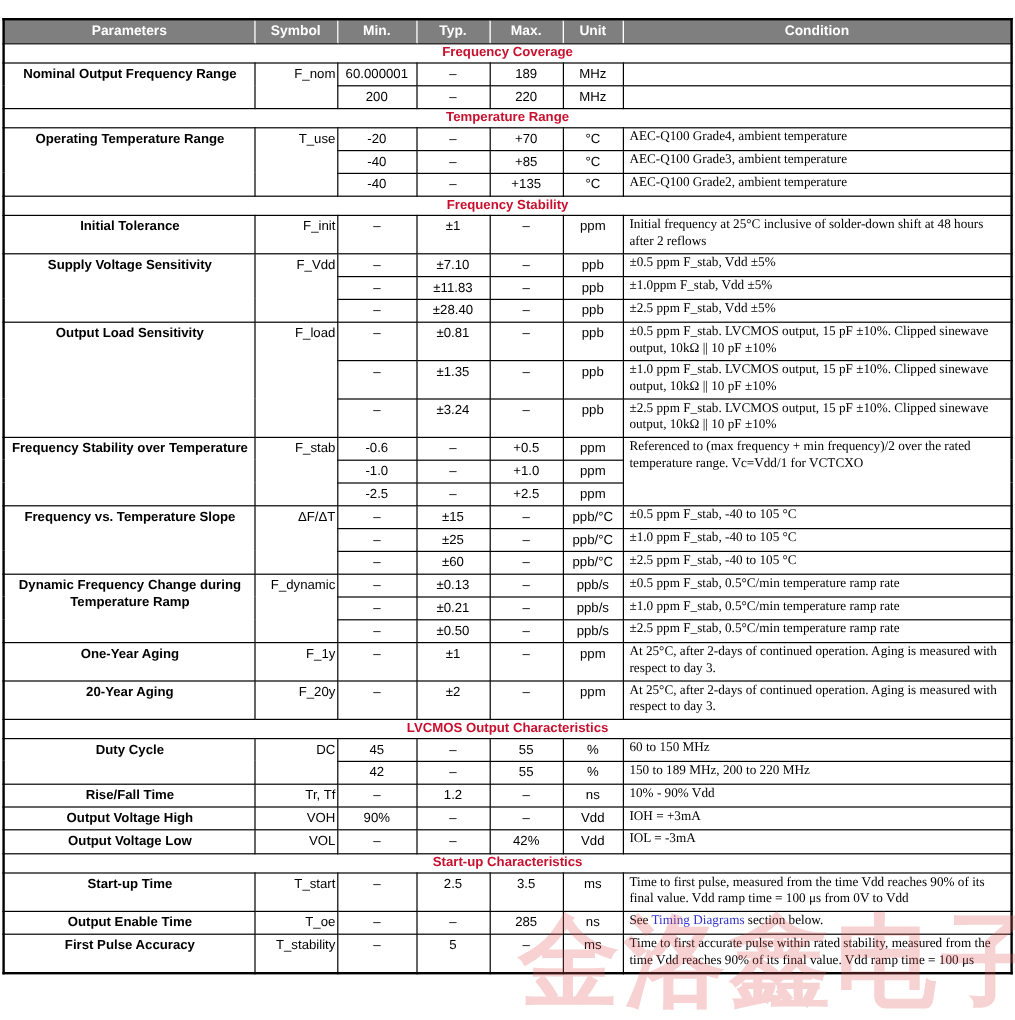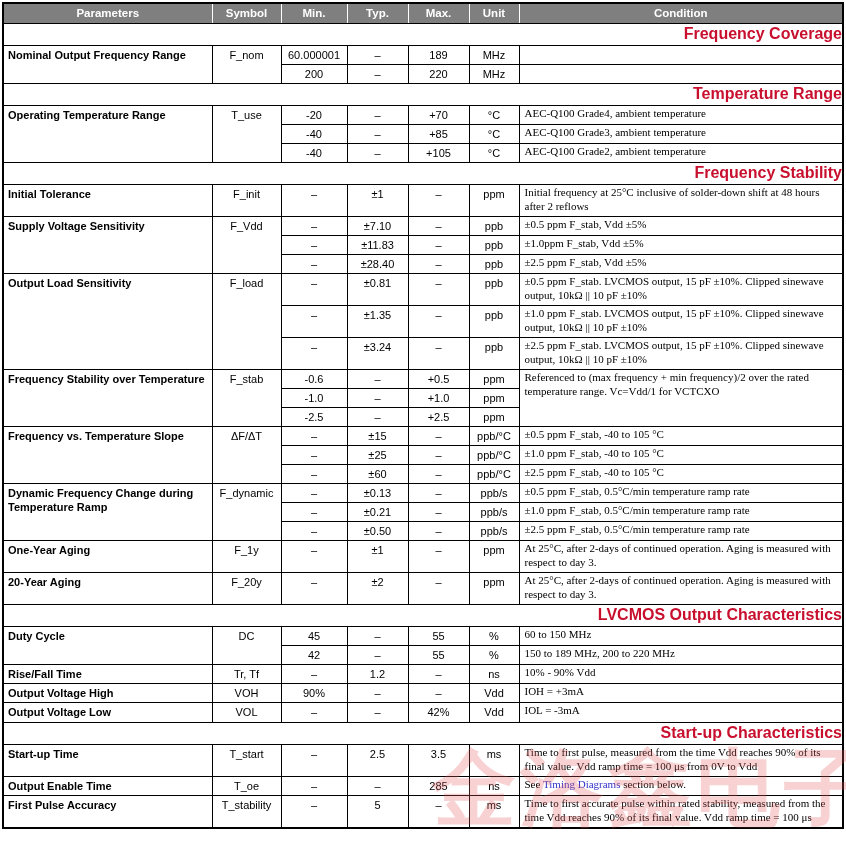--- a/index.html
+++ b/index.html
@@ -1,37 +1,37 @@
 <!DOCTYPE html>
 <html style="--header-bg: #7f7f7f; --accent: #c8102e; --link: #3333cc; --wm: rgba(228,92,92,0.5);"><head>
 <meta charset="utf-8">
 <style>
   html,body{margin:0;padding:0;background:#ffffff;}
   body{width:846px;height:850px;overflow:hidden;position:relative;
        font-family:"Liberation Sans","DejaVu Sans",sans-serif;}
-  .sheet{position:absolute;inset:0;background:#fff;}
+  .sheet{position:absolute;inset:0;background:#fff;margin-top:13px;}
   table.spec{position:absolute;left:2px;top:2px;width:842px;
     border-collapse:collapse;table-layout:fixed;
     border:2px solid #000;}
   th,td{box-sizing:border-box;}
   thead th{
     background:var(--header-bg,#7f7f7f);
     color:#fff;font-size:11.5px;font-weight:bold;
     border:1px solid #fff;border-bottom:1px solid #000;
     height:20px;padding:2px 2px;text-align:center;vertical-align:middle;
   }
   td.section{
-    color:var(--accent,#c8102e);font-weight:bold;font-size:16px;
-    text-align:right;height:15px;padding:1px 0 2px 0;
+    color:var(--accent,#c8102e);font-weight:bold;font-size:11px;
+    text-align:center;height:15px;padding:1px 0 2px 0;
     border:1px solid #000;vertical-align:middle;background:#fff;
   }
   tbody td{border:1px solid #000;font-size:11px;vertical-align:top;
     height:19px;background:transparent;}
-  td.param{font-weight:bold;text-align:left;padding:2px 3px 2px 4px;line-height:1.3;}
-  td.sym{text-align:center;padding-top:3px;}
+  td.param{font-weight:bold;text-align:center;padding:2px 3px 2px 4px;line-height:1.3;}
+  td.sym{text-align:right;padding-top:3px;}
   td.val{text-align:center;padding-top:3px;}
   td.cond{text-align:left;padding:0 4px 2px 5px;line-height:1.32;font-family:Liberation Serif, serif;}
   a.link{color:var(--link,#3333cc);text-decoration:none;cursor:pointer;}
   .watermark{
     position:absolute;left:432px;top:742px;z-index:5;
     font-size:84px;font-weight:bold;letter-spacing:4px;white-space:nowrap;
     color:var(--wm,rgba(228,92,92,0.5));opacity:0.55;
     font-family:"DejaVu Sans",sans-serif;pointer-events:none;line-height:1.1;
   }
 </style>
@@ -95,21 +95,21 @@
         <tr>
           <td class="val">-40</td>
           <td class="val">–</td>
           <td class="val">+85</td>
           <td class="val">°C</td>
           <td class="cond">AEC-Q100 Grade3, ambient temperature</td>
         </tr>
         <tr>
           <td class="val">-40</td>
           <td class="val">–</td>
-          <td class="val">+105</td>
+          <td class="val">+135</td>
           <td class="val">°C</td>
           <td class="cond">AEC-Q100 Grade2, ambient temperature</td>
         </tr>
         <tr>
           <td colspan="7" class="section">Frequency Stability</td>
         </tr>
         <tr>
           <td class="param">Initial Tolerance</td>
           <td class="sym">F_init</td>
           <td class="val">–</td>

